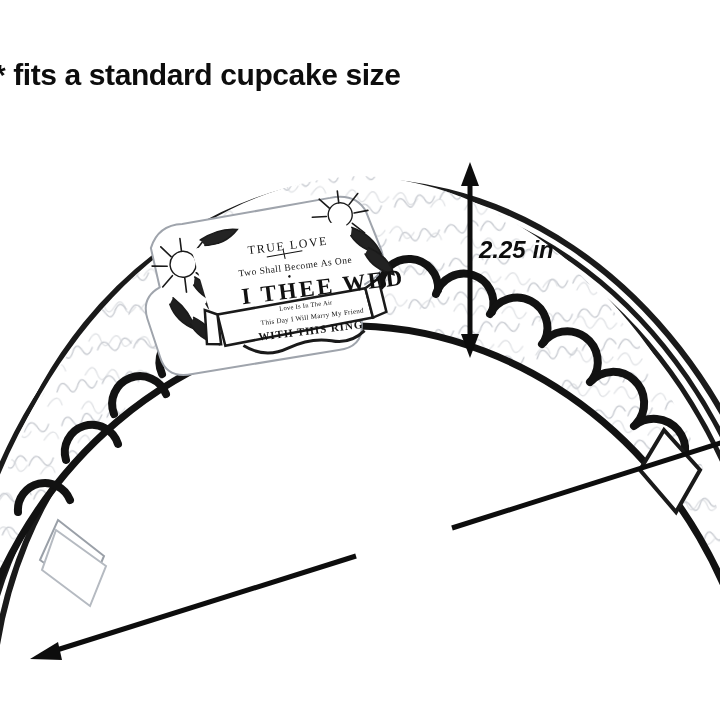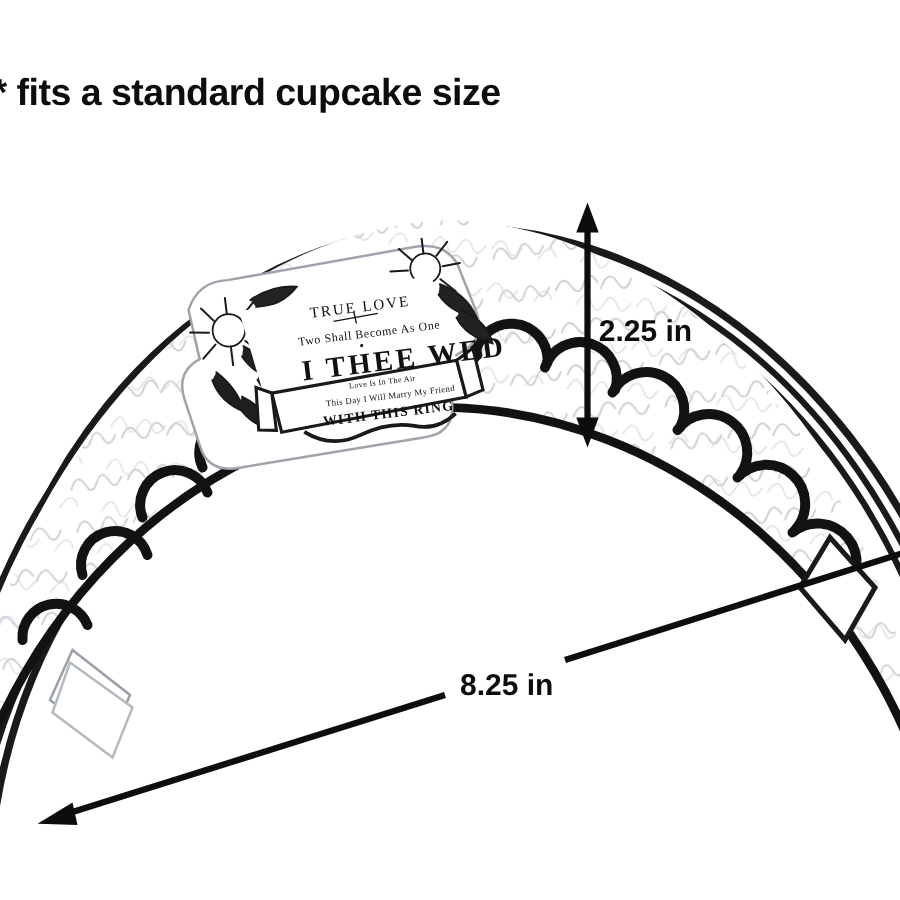--- a/index.html
+++ b/index.html
@@ -26,21 +26,21 @@
   }
 
   
   .dim-label{
     position:absolute;
     font-size:24px;
     font-weight:bold;
     color:#0d0d0d;
     white-space:nowrap;
   }
-  .dim-v{ left:479px; top:252px; }
+  .dim-v{ left:479px; top:236px;font-style:italic; }
   .dim-h{ left:368px; top:535px; }
 
   svg{position:absolute;left:0;top:0;}
   .svg-art{width:720px;height:720px;}
 </style>
 </head>
 <body>
 
 <div id="stage">
 
@@ -214,15 +214,14 @@
         <line x1="452" y1="528" x2="730" y2="440" stroke="#0d0d0d" stroke-width="5"></line>
         <path d="M30 659 L58 642 L62 660 Z" fill="#0d0d0d"></path>
       </g>
     </g>
   </svg>
 
   <div class="heading">* fits a standard cupcake size</div>
 
   <div class="dim-label dim-v">2.25 in</div>
 
-  <div class="dim-label dim-h">8.25 in</div>
 
 </div>
 
 </body></html>

